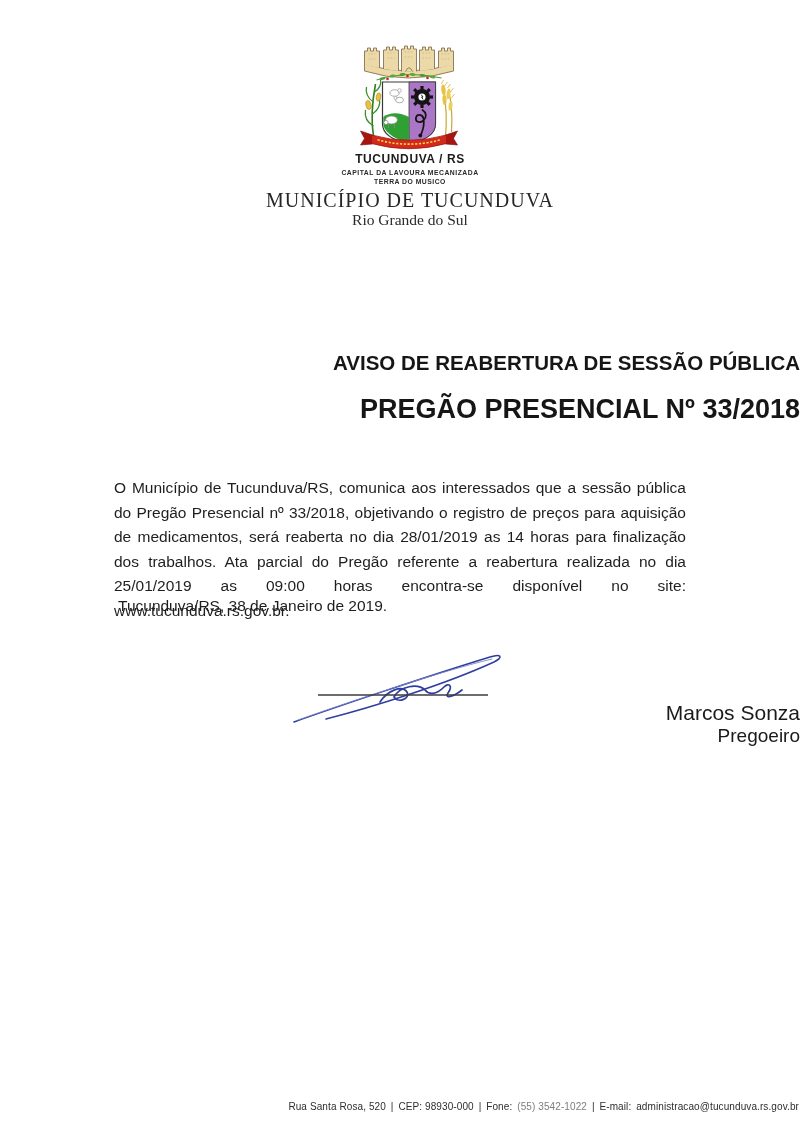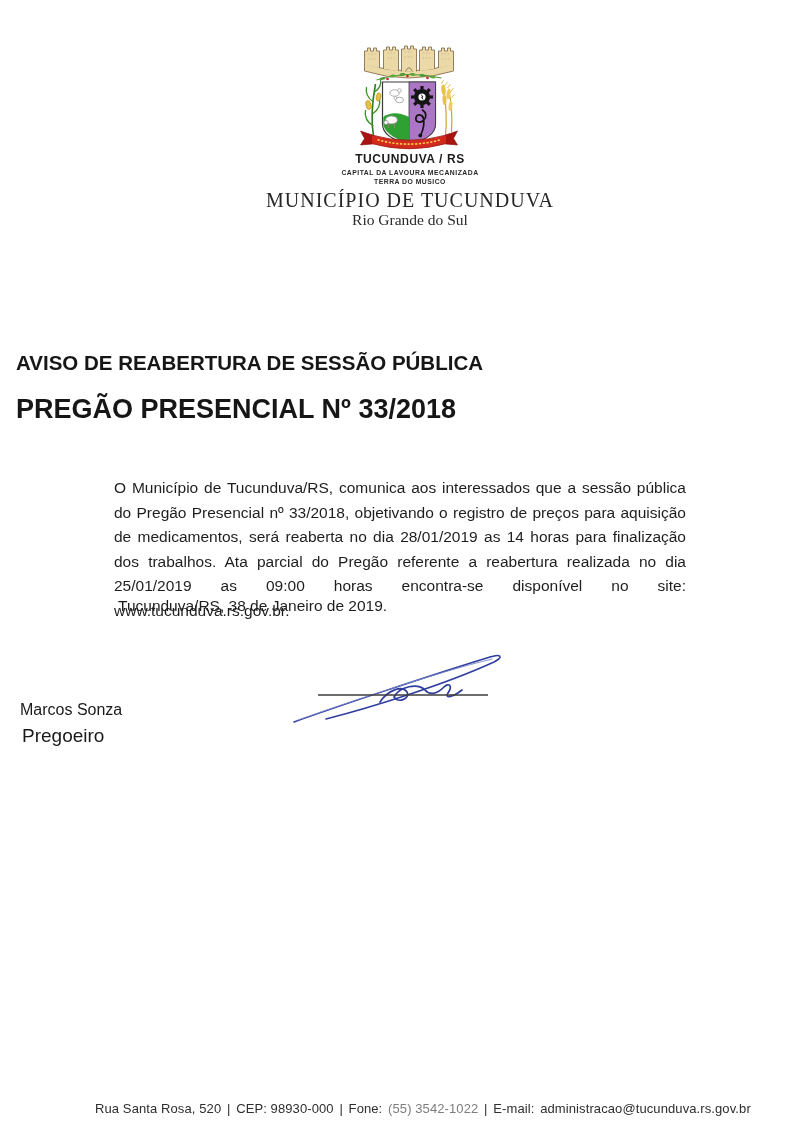--- a/index.html
+++ b/index.html
@@ -3,45 +3,45 @@
 <meta charset="utf-8">
 <style>
   html,body{margin:0;padding:0;}
   body{
     width:800px;height:1130px;position:relative;background:#ffffff;
     font-family:"Liberation Sans","DejaVu Sans",sans-serif;color:#222;
     overflow:hidden;
   }
   .abs{position:absolute;}
   .center-line{left:10px;right:-10px;text-align:center;}
-  .center-page{left:16px;right:0;text-align:left;}
+  .center-page{left:4px;right:0;text-align:right;}
 
   .crest{left:352px;top:40px;width:114px;height:112px;}
 
   .city-line{top:152px;font-weight:bold;font-size:12px;letter-spacing:.6px;color:#1c1c1c;}
   .sub1{top:169px;font-weight:bold;font-size:6.8px;letter-spacing:.5px;color:#2a2a2a;}
   .sub2{top:178px;font-weight:bold;font-size:6.8px;letter-spacing:.5px;color:#2a2a2a;}
   .muni{top:189px;font-family:"Liberation Serif","DejaVu Serif",serif;font-size:20px;letter-spacing:1px;color:#262626;}
   .state{top:211px;font-family:"Liberation Serif","DejaVu Serif",serif;font-size:15.5px;color:#2b2b2b;}
 
   .title1{top:351px;font-weight:bold;font-size:20.5px;color:#161616;}
   .title2{top:394px;font-weight:bold;font-size:27px;color:#161616;}
 
   .body-par{
     top:476px;left:114px;width:572px;
     font-size:15.5px;line-height:24.5px;text-align:justify;color:#1e1e1e;
   }
   .date-line{top:597px;left:118px;font-size:15.5px;color:#1e1e1e;}
 
   .sig-strokes{left:288px;top:644px;width:225px;height:100px;}
-  .sig-name{top:701px;font-size:16px;color:#1a1a1a;padding-left:4px;}
+  .sig-name{top:701px;font-size:21px;color:#1a1a1a;padding-left:4px;}
   .sig-role{top:725px;font-size:19px;color:#1a1a1a;padding-left:6px;}
 
   .footer{
-    top:1101px;padding-left:78px;font-size:13px;color:#2e2e2e;
+    top:1101px;padding-left:78px;font-size:10px;color:#2e2e2e;
     letter-spacing:.1px;
   }
   .footer span{margin:0 1px;}
   .footer .phone{color:#7d7d7d;}
 </style>
 </head>
 <body>
 
 <div class="abs crest">
   <svg viewBox="0 0 113 112" width="114" height="112">

